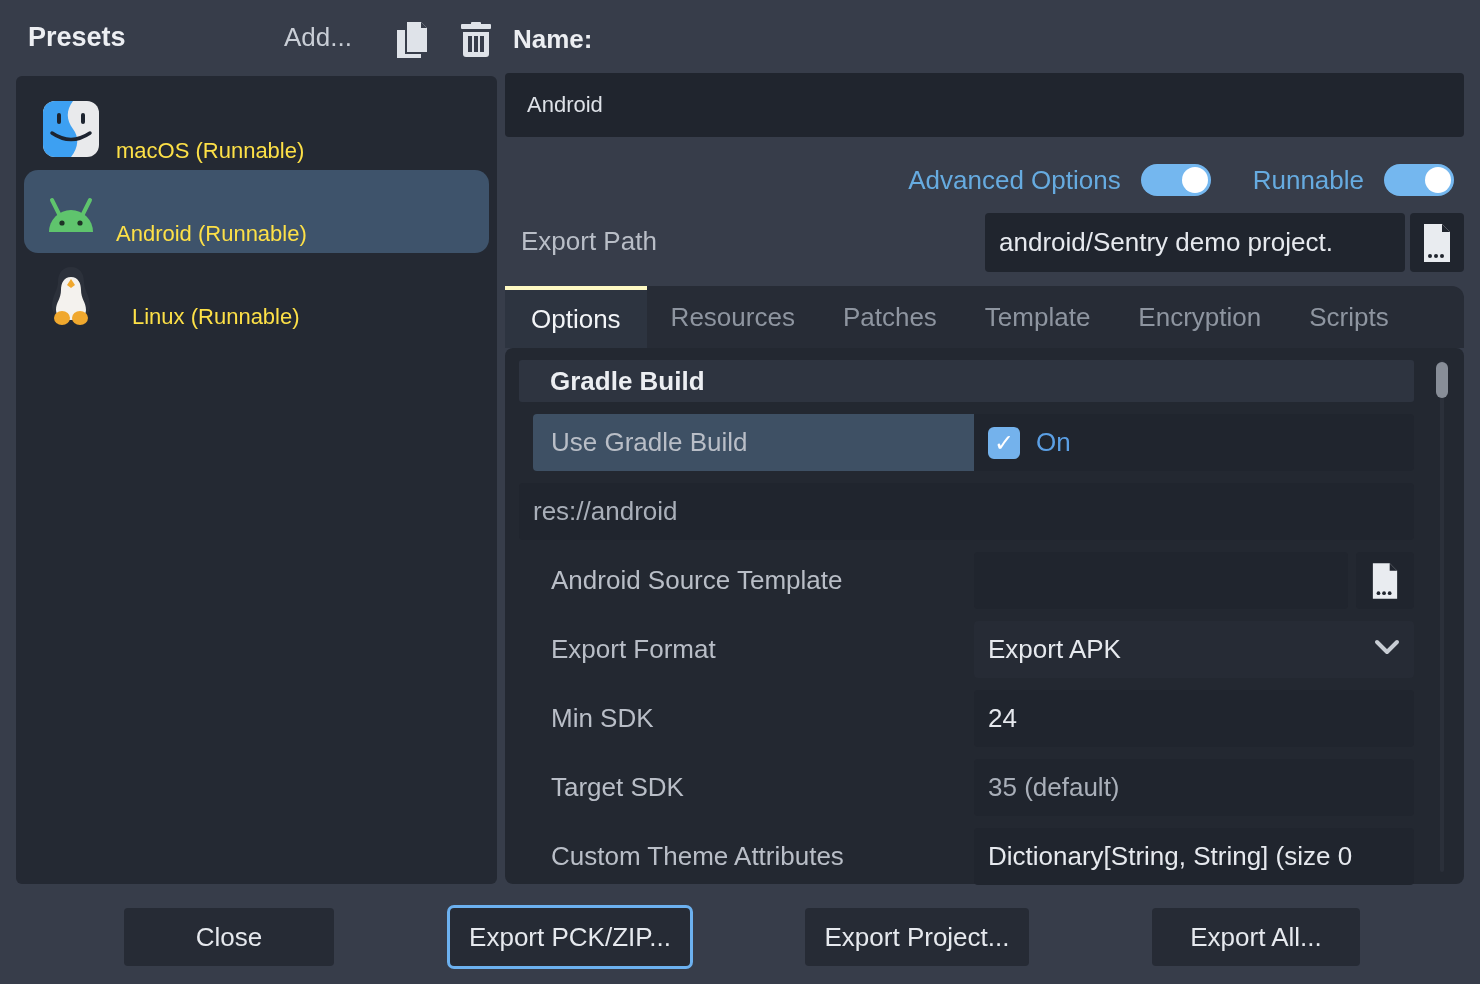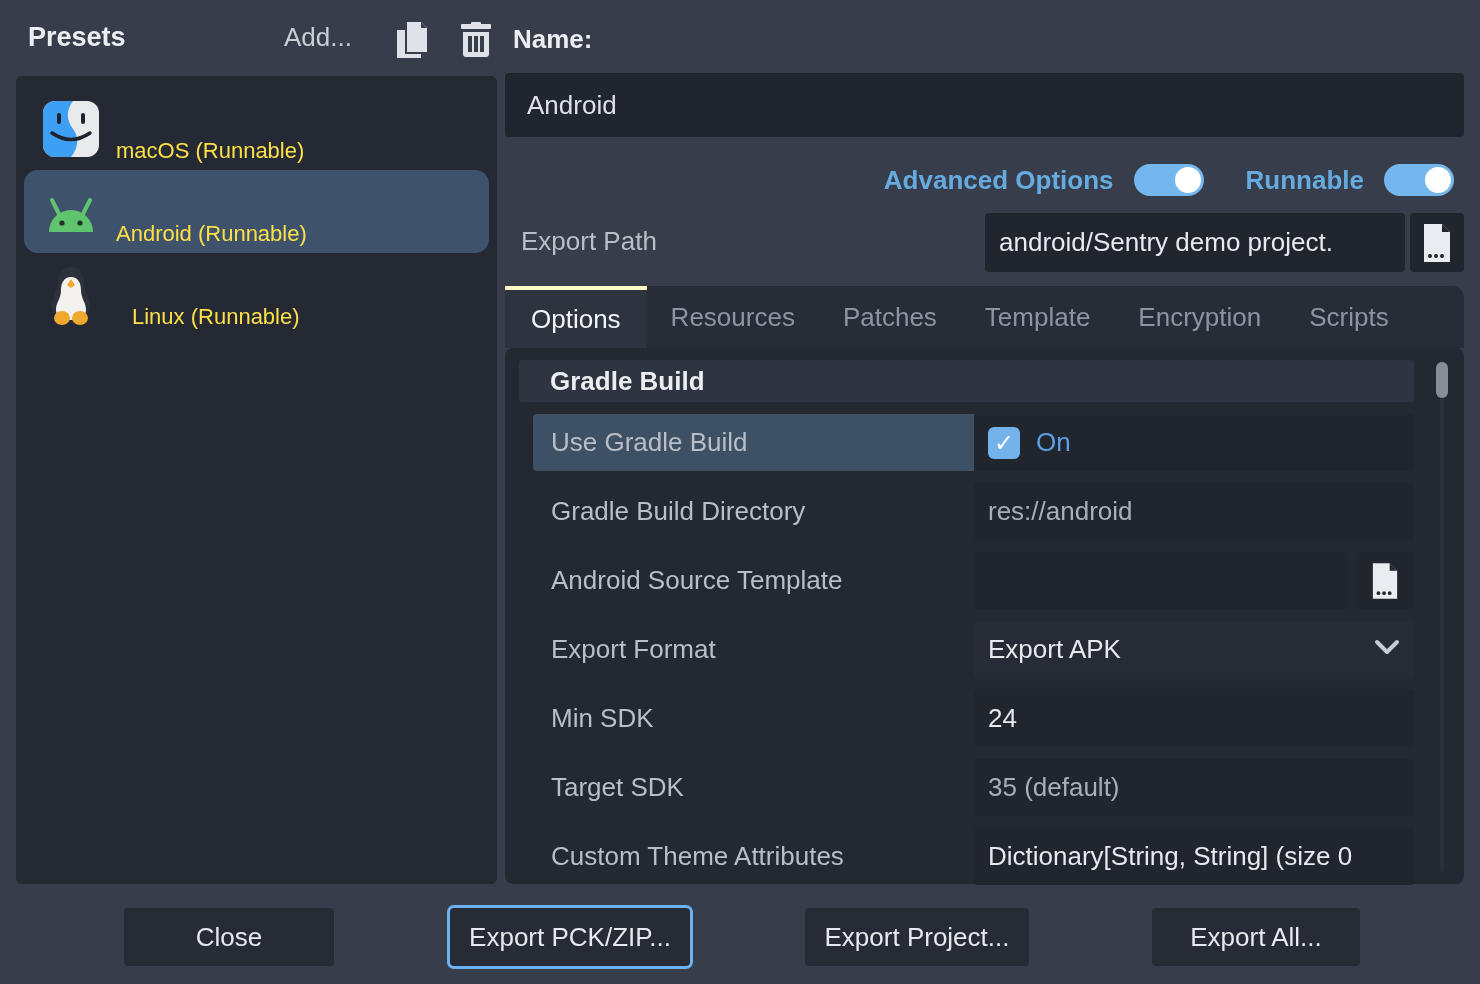--- a/index.html
+++ b/index.html
@@ -27,25 +27,25 @@
     display:flex; align-items:center; border-radius:4px; cursor:pointer;
   }
   .preset-item.sel { background:#3e536b;border-radius:14px; }
   .preset-item .p-icon { width:58px; height:60px; margin-left:18px; display:flex; align-items:center; justify-content:center; }
   .preset-item .p-label { margin-left:16px; font-size:22px; color:#fde047;margin-top:44px; }
   
   .name-label { position:absolute; left:513px; top:24px; font-size:26px; font-weight:bold; color:#eceef2; }
   .name-input {
     position:absolute; left:505px; top:73px; width:959px; height:64px;
     background:#20252e; border:none; outline:none; border-radius:4px;
-    color:#dde1e7; font-size:26px; padding:0 22px;
+    color:#dde1e7; font-size:22px; padding:0 22px;
     font-family:"Liberation Sans","DejaVu Sans",sans-serif;
   }
   .toggle-row { position:absolute; left:505px; top:158px; width:959px; height:44px; display:flex; justify-content:flex-end; align-items:center; gap:20px; }
-  .toggle-label { font-size:26px; color:#66abe0;font-weight:bold; }
+  .toggle-label { font-size:26px; color:#66abe0; }
   .toggle { width:70px; height:32px; border-radius:16px; background:#74b7ef; position:relative; cursor:pointer; margin-right:22px; }
   .toggle:last-child { margin-right:10px; }
   .toggle .knob { position:absolute; right:3px; top:3px; width:26px; height:26px; border-radius:50%; background:#ffffff; }
   .exportpath-label { position:absolute; left:521px; top:226px; font-size:26px; color:#b9bec7; }
   .exportpath-input {
     position:absolute; left:985px; top:213px; width:420px; height:59px;
     background:#20252e; border-radius:4px; color:#e6e9ee; font-size:26px;
     display:flex; align-items:center; padding:0 14px; white-space:nowrap; overflow:hidden; cursor:text;
   }
   .exportpath-browse {
@@ -207,21 +207,20 @@
 
   <div class="prop-row">
     <div class="prop-label-cell hl">Use Gradle Build</div>
     <div class="prop-value-cell joined">
       <span class="checkbox">✓</span>
       <span class="on-text">On</span>
     </div>
   </div>
 
   <div class="prop-row">
-    <div class="prop-label-cell">Gradle Build Directory</div>
     <div class="prop-value-cell dim">res://android</div>
   </div>
 
   <div class="prop-row">
     <div class="prop-label-cell">Android Source Template</div>
     <div class="value-split">
       <div class="inner-input"></div>
       <div class="browse-btn">
         <svg width="28" height="36" viewBox="0 0 30 38">
           <path d="M2 0 h18 l8 8 v30 H2 Z" fill="#e9ecf0"></path>

